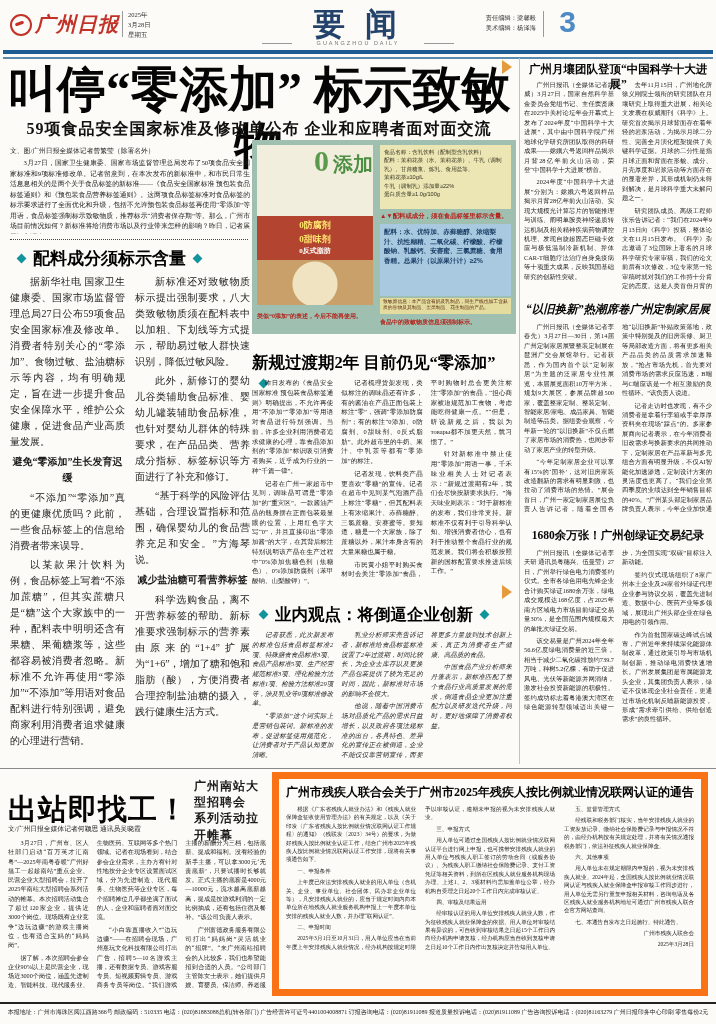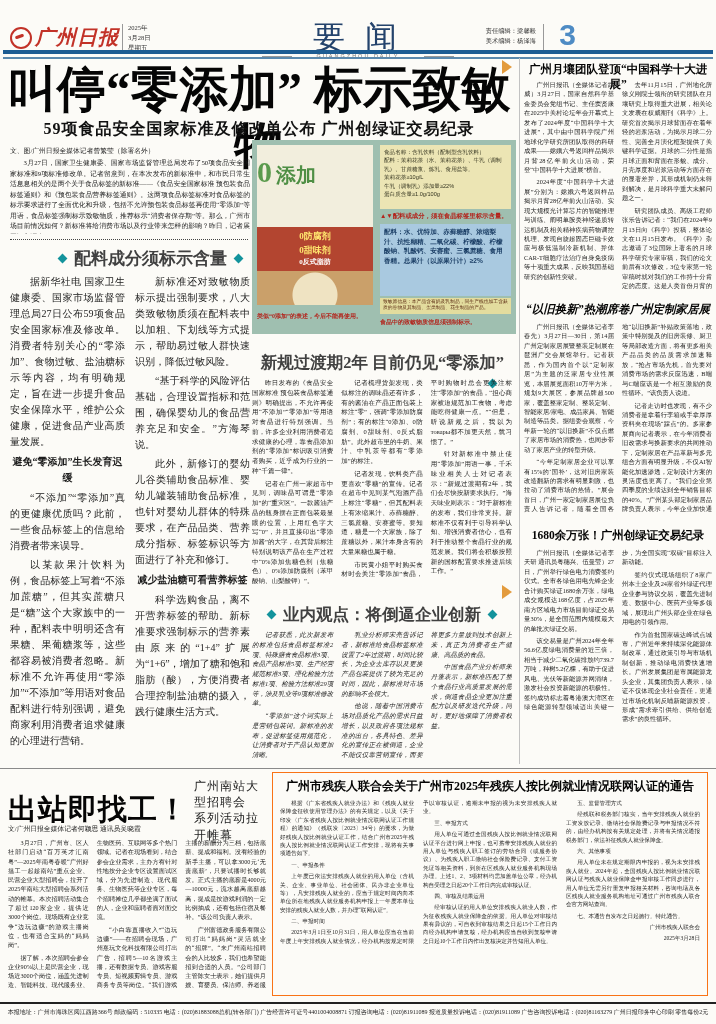--- a/index.html
+++ b/index.html
@@ -1,28 +1,28 @@
 <!DOCTYPE html>
 <html><head>
 <meta charset="utf-8">
 <style>
   html,body{margin:0;padding:0;}
   #page{position:relative;width:716px;height:1024px;background:#fcfbf7;overflow:hidden;
         font-family:"Liberation Serif","DejaVu Serif",serif;color:#1c1c1c;}
   
-  .masthead{position:absolute;left:0;top:16px;width:588px;height:42px;}
+  .masthead{position:absolute;left:0;top:3px;width:588px;height:42px;}
   .logo{position:absolute;left:10px;top:8px;display:flex;align-items:center;}
   .logo-ring{width:18px;height:18px;border:2.5px solid #c23228;border-radius:50%;margin-right:3px;
              position:relative;}
   .logo-ring::after{content:"";position:absolute;left:3px;top:6px;width:9px;height:3px;background:#c23228;border-radius:2px;transform:rotate(-20deg);}
   .logo-text{font-size:20px;font-weight:900;font-style:italic;color:#c23228;letter-spacing:1px;}
   .mast-div{position:absolute;left:122px;top:8px;width:1px;height:26px;background:#999;}
   .date-block{position:absolute;left:128px;top:7px;font-size:6.5px;line-height:1.5;color:#333;}
   .section-title{position:absolute;left:0;top:0;width:716px;text-align:center;
-                 font-size:32px;font-weight:400;color:#24436c;letter-spacing:6px;}
+                 font-size:32px;font-weight:700;color:#24436c;letter-spacing:6px;}
   .gz-daily{position:absolute;left:288px;top:37px;width:140px;text-align:center;
             font-size:5.5px;letter-spacing:2px;color:#777;
             font-family:"Liberation Sans",sans-serif;}
   .gz-daily::before,.gz-daily::after{content:"";position:absolute;top:3px;width:30px;height:1px;background:#999;}
   .gz-daily::before{left:-26px;} .gz-daily::after{right:-26px;}
   .editors{position:absolute;right:52px;top:10px;text-align:right;font-size:6.3px;line-height:1.6;color:#333;}
   .ed-div{position:absolute;right:44px;top:8px;width:1px;height:26px;background:#999;}
   .page-num{position:absolute;right:12px;top:2px;font-size:30px;font-weight:900;color:#4e8bc4;
             font-family:"Liberation Sans",sans-serif;}
   .rule1{position:absolute;left:3px;top:50px;width:710px;height:4px;background:#1d5c92;}
@@ -39,30 +39,30 @@
   .byline{font-size:6.8px;color:#222;}
   .bodyflow{text-align:justify;overflow:hidden;}
   .bodyflow p{margin:0 0 3px 0;text-indent:2em;}
   .bodyflow p.subhead{text-indent:0;text-align:center;font-weight:700;margin:4px 0;}
   .bodyflow p.right{text-indent:0;text-align:right;}
   
   .lead-byline{position:absolute;left:10px;top:146px;width:240px;}
   .lead-intro{position:absolute;left:10px;top:158px;width:240px;height:76px;
               font-size:6.8px;line-height:1.55;}
   .dotted-rule{position:absolute;left:10px;top:239px;width:238px;border-top:1.5px dotted #444;}
-  .sec-head{position:absolute;text-align:right;font-weight:900;color:#404040;}
+  .sec-head{position:absolute;text-align:left;font-weight:900;color:#000000;}
   .s1-head{left:10px;top:247px;width:240px;font-size:17px;}
   .s1-body{position:absolute;left:10px;top:274px;width:240px;height:486px;
            column-count:2;column-gap:10px;font-size:10px;line-height:1.6;}
   .diamond{display:inline-block;width:7px;height:7px;background:#13939c;transform:rotate(45deg);
            margin:0 8px 2px 8px;}
   
   .photo-block{position:absolute;left:252px;top:140px;width:264px;height:194px;background:#9fbfb0;}
   .pkg{position:absolute;left:5px;top:5px;width:116px;height:160px;overflow:hidden;background:#eee8d6;}
-  .pkg-top{height:70px;background:#f2eedd;text-align:left;padding-top:12px;}
+  .pkg-top{height:70px;background:#f2eedd;text-align:right;padding-top:1px;}
   .pkg-zero{font-size:30px;font-weight:900;color:#5a9a4c;line-height:1;}
   .pkg-add{font-size:20px;font-weight:900;color:#4f8f45;line-height:1;}
   .pkg-red{background:#b34530;color:#ffe66e;font-size:9px;font-weight:700;text-align:center;
            padding:3px 0;line-height:1.5;}
   .pkg-red .w{color:#fff;font-size:7px;}
   .pkg-food{height:60px;background:
      radial-gradient(circle at 50% 40%, #efe3c2 0 22px, #caa06a 23px 100%);}
   .label{font-family:"Liberation Sans",sans-serif;}
   .label-yellow{position:absolute;left:128px;top:5px;width:131px;height:64px;background:#ece5b4;
                 color:#33331f;font-size:5.6px;line-height:1.5;padding:3px 4px;box-sizing:border-box;overflow:hidden;}
@@ -73,43 +73,43 @@
               color:#1c3f66;font-size:6.6px;font-weight:700;line-height:1.45;padding:3px 4px;
               box-sizing:border-box;overflow:hidden;}
   .label-allergen{position:absolute;left:128px;top:158px;width:131px;height:16px;background:#e3dc9e;
                   color:#5a2a12;font-size:4.8px;line-height:1.3;padding:1px 3px;box-sizing:border-box;overflow:hidden;}
   .cap-left{position:absolute;left:5px;top:172px;width:118px;font-size:6px;}
   .cap-right{position:absolute;left:128px;top:178px;width:131px;font-size:6px;}
   
   .s2-head{left:252px;top:352px;width:252px;font-size:16.5px;}
   .s2-body{position:absolute;left:252px;top:378px;width:260px;height:218px;
            column-count:3;column-gap:8px;font-size:6.5px;line-height:1.5;}
-  .s3-head{left:244px;top:604px;width:260px;font-size:16.5px;}
+  .s3-head{left:252px;top:604px;width:260px;font-size:16.5px;}
   .s3-body{position:absolute;left:252px;top:630px;width:260px;height:130px;
            column-count:3;column-gap:8px;font-size:6.5px;line-height:1.5;font-style:italic;}
   .vdiv{position:absolute;left:519px;top:58px;width:1px;height:706px;background:#c2c2c2;}
   
   .r-title{position:absolute;left:524px;width:188px;text-align:center;font-weight:900;
            font-size:11.5px;color:#050505;}
   .r1-t{top:62px;} .r2-t{top:302px;font-style:italic;} .r3-t{top:528px;}
   .r1-b{position:absolute;left:524px;top:80px;width:188px;height:212px;
         column-count:2;column-gap:8px;font-size:6.3px;line-height:1.5;}
   .r2-b{position:absolute;left:524px;top:322px;width:188px;height:194px;
         column-count:2;column-gap:8px;font-size:6.3px;line-height:1.5;}
   .r3-b{position:absolute;left:524px;top:548px;width:188px;height:212px;
         column-count:2;column-gap:8px;font-size:6.3px;line-height:1.5;}
   
   .hsep{position:absolute;left:0;top:768px;width:716px;height:1px;background:#8a8a8a;}
   .jf-head{position:absolute;left:8px;top:778px;width:258px;display:flex;align-items:center;}
   .jf-main{font-size:29px;font-weight:900;letter-spacing:1px;color:#050505;white-space:nowrap;}
-  .jf-side{margin-left:6px;font-size:12px;font-weight:400;line-height:1.35;letter-spacing:1px;}
+  .jf-side{margin-left:6px;font-size:12px;font-weight:700;line-height:1.35;letter-spacing:1px;}
   .jf-byline{position:absolute;left:8px;top:824px;width:258px;}
   .jf-body{position:absolute;left:8px;top:838px;width:258px;height:154px;
            column-count:3;column-gap:8px;font-size:6.2px;line-height:1.5;}
-  .notice{position:absolute;left:272px;top:772px;width:436px;height:224px;border:1px solid #f97316;
+  .notice{position:absolute;left:272px;top:772px;width:436px;height:224px;border:7px solid #f97316;
           box-sizing:border-box;padding:4px 7px;}
   .notice-title{text-align:center;font-size:12px;font-weight:900;margin:1px 0 4px 0;color:#050505;}
   .notice-body{column-count:3;column-gap:9px;font-size:5.6px;line-height:1.5;height:188px;
                text-align:justify;overflow:hidden;}
   
   .foot-rule{position:absolute;left:0;top:1002px;width:716px;height:1.5px;background:#222;}
   .footer-line{position:absolute;left:4px;top:1008px;width:708px;text-align:center;
                font-size:6px;color:#222;}
 </style>
 </head>
@@ -134,40 +134,40 @@
       <div>责任编辑：梁馨毅</div>
       <div>美术编辑：杨泽海</div>
     </div>
     <div class="ed-div"></div>
     <div class="page-num">3</div>
   </div>
   <div class="rule1"></div>
   <div class="rule2"></div>
 
   <div class="headline">叫停“零添加” 标示致敏物</div>
-  <div class="subheadline">59项食品安全国家标准及修改单公布 广州创绿证交易纪录</div>
+  <div class="subheadline">59项食品安全国家标准及修改单公布 企业和应聘者面对面交流</div>
   <div class="jump-arrow arrow1"></div>
   <div class="jump-arrow arrow2"></div>
 
   <div class="lead-byline byline">文、图/广州日报全媒体记者曾繁莹（除署名外）</div>
   <div class="lead-intro bodyflow">
       <p>3月27日，国家卫生健康委、国家市场监督管理总局发布了50项食品安全国家标准和9项标准修改单。记者留意到，在本次发布的新标准中，和市民日常生活息息相关的是两个关于食品标签的新标准——《食品安全国家标准 预包装食品标签通则》和《预包装食品营养标签通则》。这两项食品标签标准对食品标签的标示要求进行了全面优化和升级，包括不允许预包装食品标签再使用“零添加”等用语，食品标签强制标示致敏物质，推荐标示“消费者保存期”等。那么，广州市场目前情况如何？新标准将给消费市场以及行业带来怎样的影响？昨日，记者展开深入调查。</p>
     </div>
   <div class="dotted-rule"></div>
   <div class="sec-head s1-head">
     <span class="diamond"></span><span>配料成分须标示含量</span><span class="diamond"></span>
   </div>
   <div class="s1-body bodyflow">
       <p>据新华社电 国家卫生健康委、国家市场监督管理总局27日公布59项食品安全国家标准及修改单。消费者特别关心的“零添加”、食物过敏、盐油糖标示等内容，均有明确规定，旨在进一步提升食品安全保障水平，维护公众健康，促进食品产业高质量发展。</p>
       <p class="subhead">避免“零添加”生长发育迟缓</p>
       <p>“不添加”“零添加”真的更健康优质吗？此前，一些食品标签上的信息给消费者带来误导。</p>
       <p>以某款果汁饮料为例，食品标签上写着“不添加蔗糖”，但其实蔗糖只是“糖”这个大家族中的一种，配料表中明明还含有果糖、果葡糖浆等，这些都容易被消费者忽略。新标准不允许再使用“零添加”“不添加”等用语对食品配料进行特别强调，避免商家利用消费者追求健康的心理进行营销。</p>
       <p>新标准还对致敏物质标示提出强制要求，八大类致敏物质须在配料表中以加粗、下划线等方式提示，帮助易过敏人群快速识别，降低过敏风险。</p>
+      <p>此外，新修订的婴幼儿谷类辅助食品标准、婴幼儿罐装辅助食品标准，也针对婴幼儿群体的特殊要求，在产品品类、营养成分指标、标签标识等方面进行了补充和修订。</p>
       <p>“基于科学的风险评估基础，合理设置指标和范围，确保婴幼儿的食品营养充足和安全。”方海琴说。</p>
-      <p>此外，新修订的婴幼儿谷类辅助食品标准、婴幼儿罐装辅助食品标准，也针对婴幼儿群体的特殊要求，在产品品类、营养成分指标、标签标识等方面进行了补充和修订。</p>
       <p class="subhead">减少盐油糖可看营养标签</p>
       <p>科学选购食品，离不开营养标签的帮助。新标准要求强制标示的营养素由原来的“1+4”扩展为“1+6”，增加了糖和饱和脂肪（酸），方便消费者合理控制盐油糖的摄入，践行健康生活方式。</p>
     </div>
 
   <div class="photo-block">
     <div class="pkg">
       <div class="pkg-top">
         <span class="pkg-zero">0</span>
         <span class="pkg-add">添加</span>
       </div>

